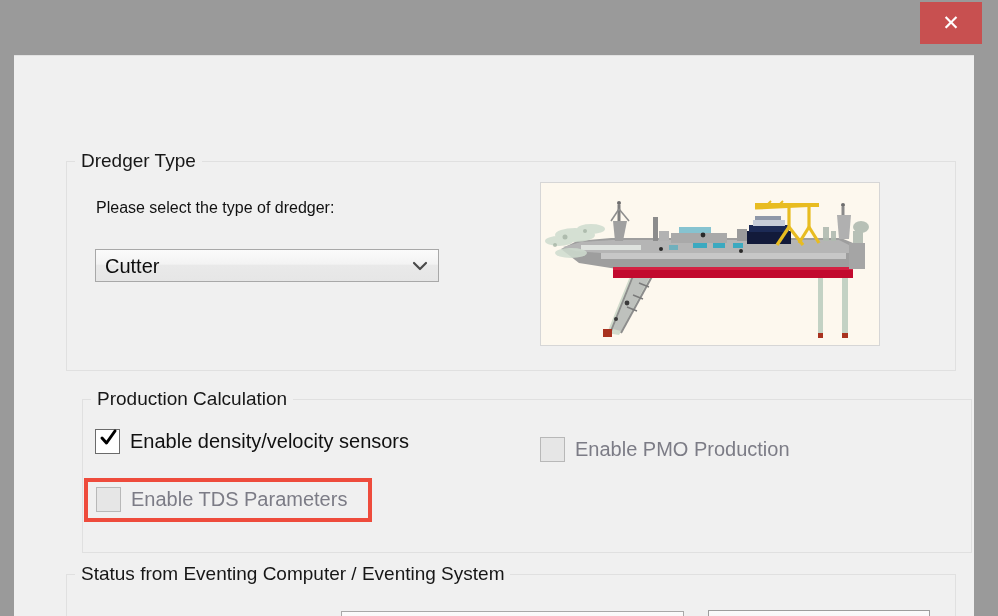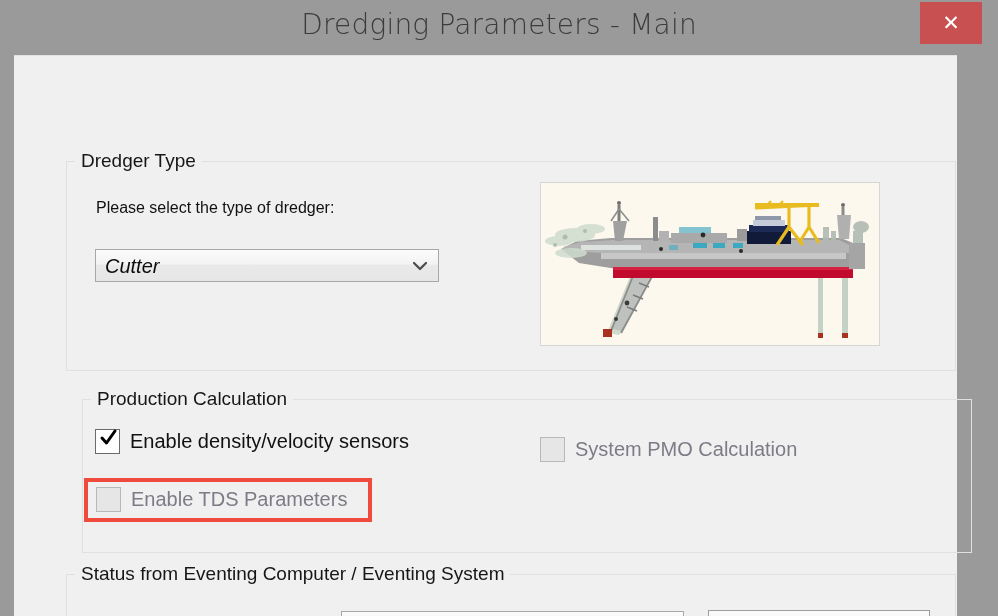--- a/index.html
+++ b/index.html
@@ -56,20 +56,21 @@
     font-family: "DejaVu Sans", sans-serif;
   }
 
   
   .dialog-body {
     position: absolute;
     left: 14px; top: 55px;
     width: 943px; height: 561px;
     background: #f0f0f0;
     border-top: 1px solid #e2e2e2;
+    padding-left: 17px;
   }
 
   
   .groupbox {
     position: absolute;
     border: 1px solid #e0e0e0;
     background: transparent;
   }
   .group-label {
     position: absolute;
@@ -94,21 +95,20 @@
     white-space: nowrap;
   }
 
   
   .combo {
     position: absolute;
     background: linear-gradient(to bottom, #fbfbfb 0%, #f3f3f3 45%, #e9e9e9 50%, #e6e6e6 100%);
     border: 1px solid #a8a8a8;
     box-sizing: border-box;
     cursor: pointer;
-    font-style: italic;
   }
   .combo-text {
     position: absolute;
     left: 9px; top: 50%;
     transform: translateY(-50%);
     font-size: 20px;
     color: #0d0d0d;
     white-space: nowrap;
   }
   .combo-arrow {
@@ -202,21 +202,20 @@
 
   
   #lbl-select-dredger { left: 82px; top: 143px; }
 </style>
 </head>
 <body>
 
 <div class="window">
 
   <div class="titlebar">
-    <div class="title-text">Dredging Parameters - Main</div>
     <div class="close-button">
       <div class="close-x">✕</div>
     </div>
   </div>
 
   <div class="dialog-body">
 
     <div class="groupbox" id="group-dredger">
       <span class="group-label">Dredger Type</span>
     </div>
@@ -344,21 +343,21 @@
 
     <div class="checkbox-row" id="cb-tds">
       <span class="cb-box disabled"></span>
       <span class="cb-label disabled">Enable TDS Parameters</span>
     </div>
 
     <div class="highlight-rect"></div>
 
     <div class="checkbox-row" id="cb-pmo">
       <span class="cb-box disabled"></span>
-      <span class="cb-label disabled">System PMO Calculation</span>
+      <span class="cb-label disabled">Enable PMO Production</span>
     </div>
 
     <div class="groupbox" id="group-status">
       <span class="group-label">Status from Eventing Computer / Eventing System</span>
     </div>
 
     <div class="combo" id="combo-status">
       
       
     </div>

